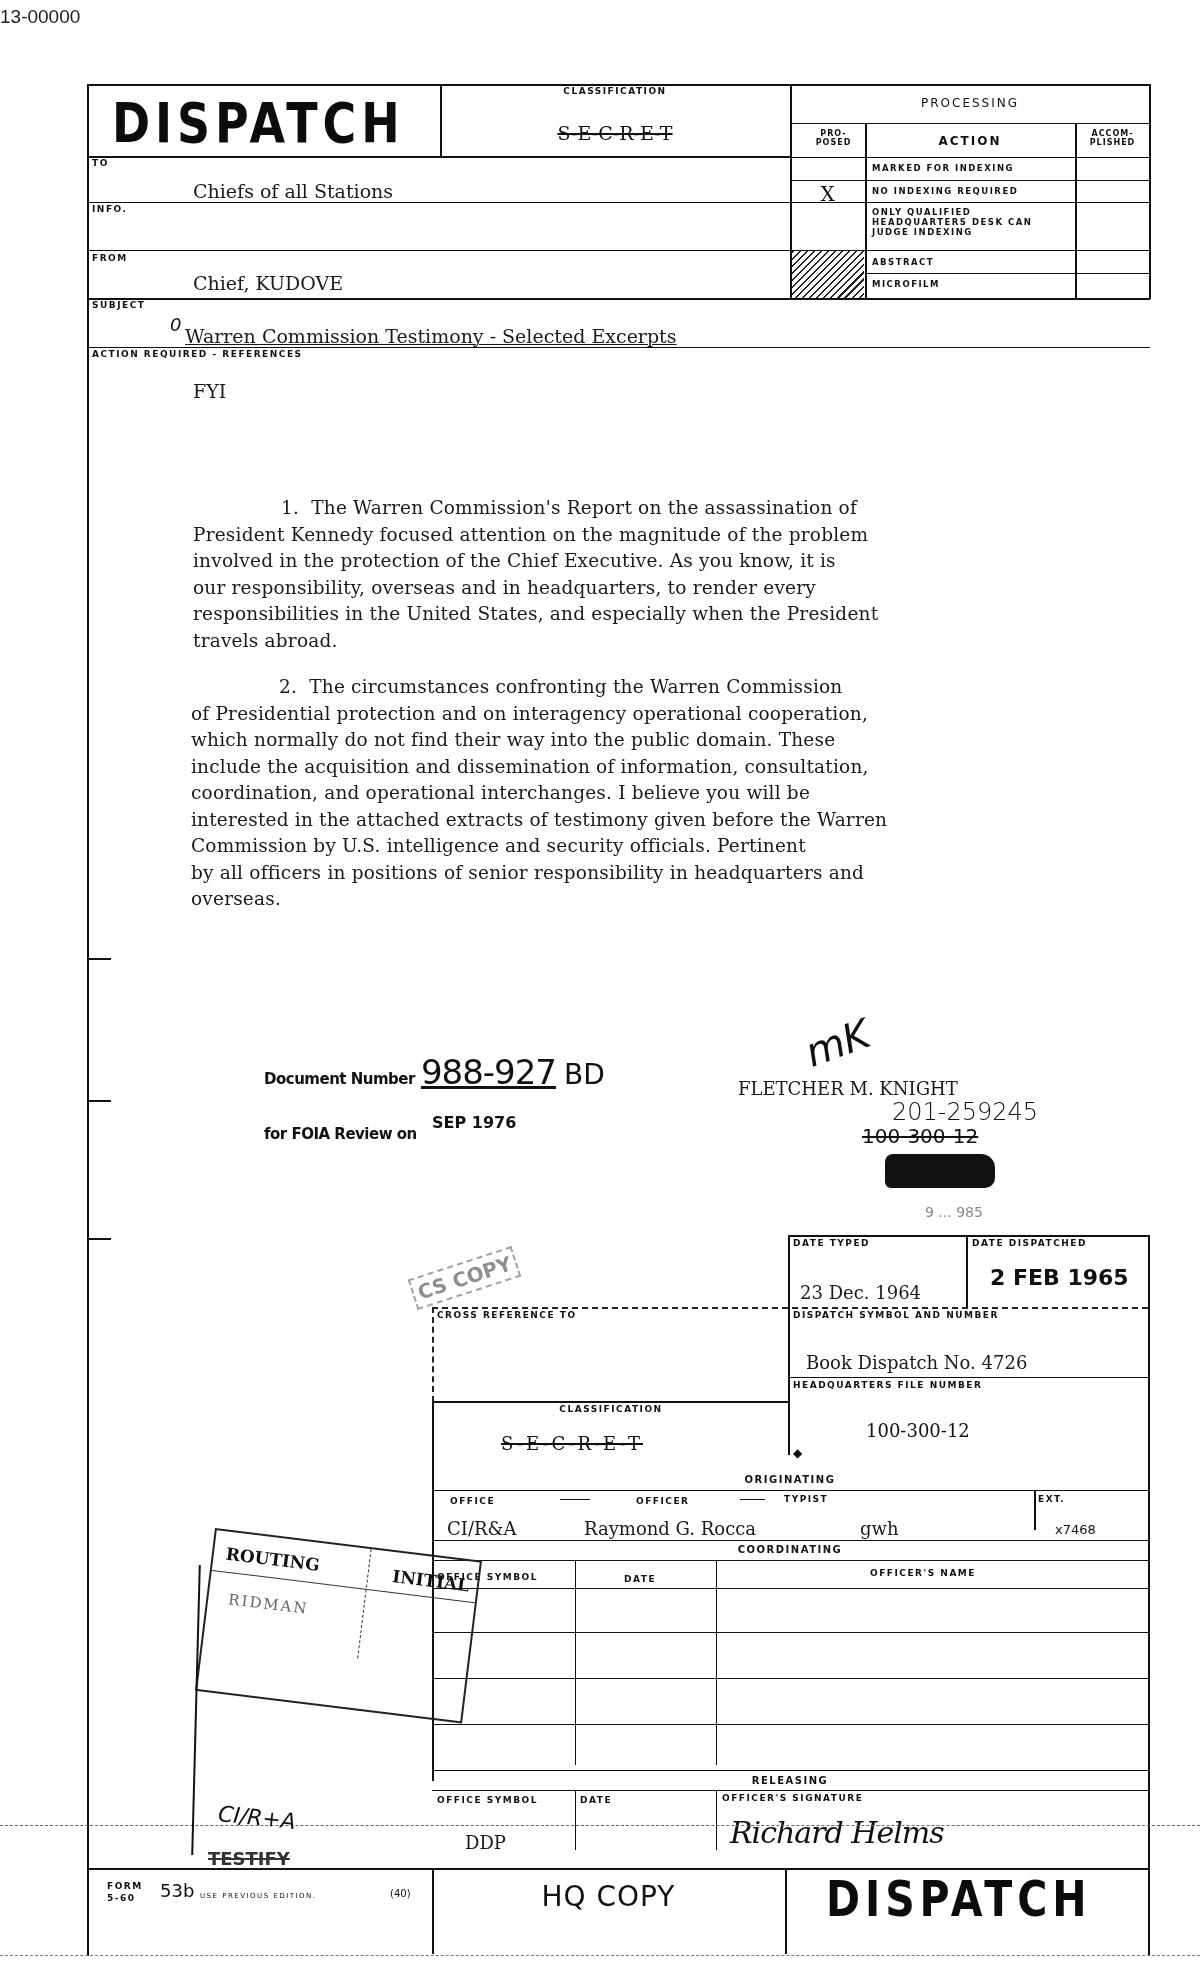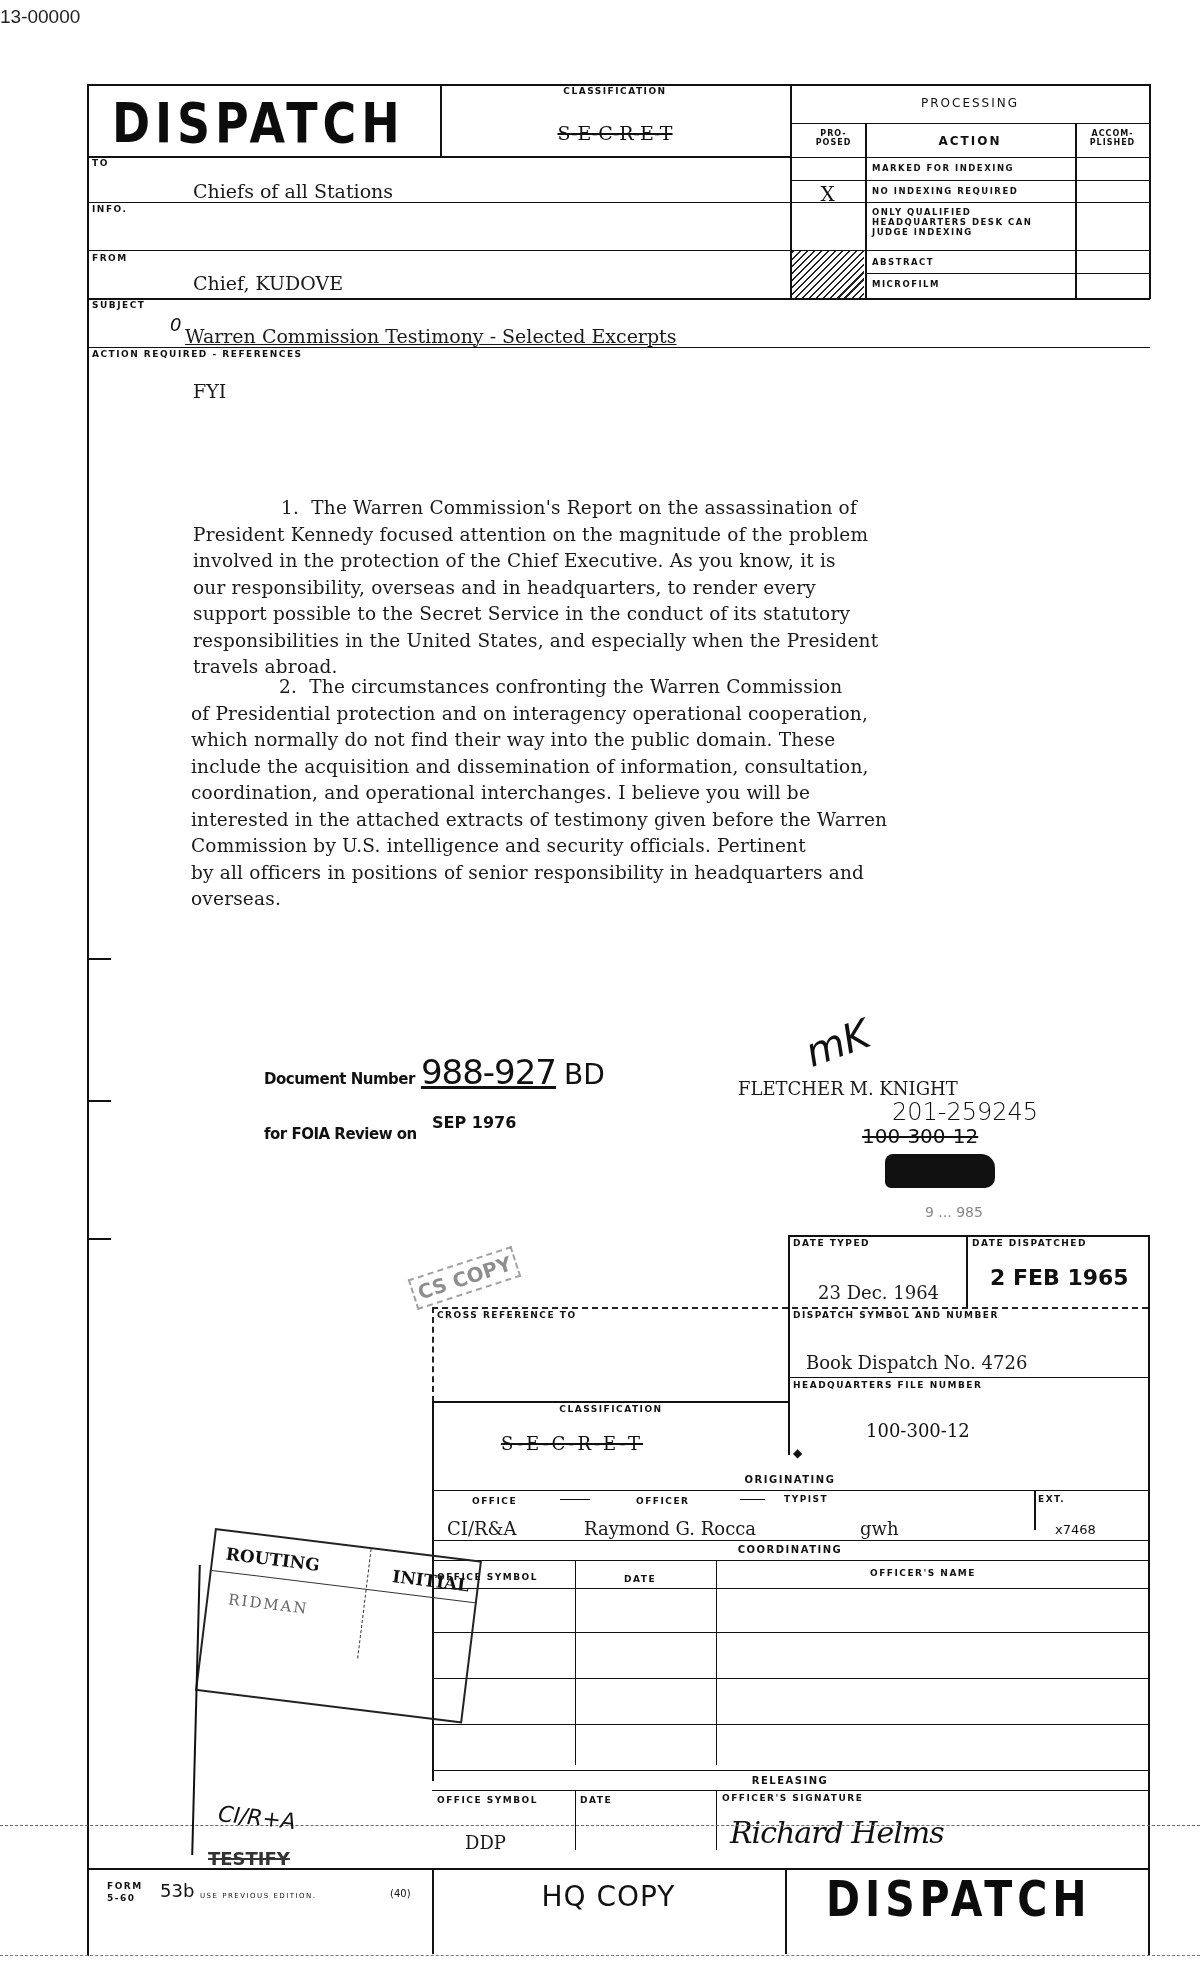--- a/index.html
+++ b/index.html
@@ -75,21 +75,20 @@
 <div class="abs tw" style="left:185px;top:325px;text-decoration:underline;text-decoration-thickness:1px;">Warren Commission Testimony - Selected Excerpts</div>
 <div class="hline thin" style="left:87px;top:347px;width:1063px;"></div>
 <div class="abs lbl" style="left:92px;top:349px;">ACTION REQUIRED - REFERENCES</div>
 <div class="abs tw" style="left:193px;top:380px;">FYI</div>
 
 <div class="abs body-text" style="left:193px;top:461px;width:880px;margin-top:34px;">
   <div><span style="display:inline-block;width:88px;"></span><span>1.</span>&nbsp;&nbsp;<span>The Warren Commission's Report on the assassination of</span></div>
   <div>President Kennedy focused attention on the magnitude of the problem</div>
   <div>involved in the protection of the Chief Executive.  As you know, it is</div>
   <div>our responsibility, overseas and in headquarters, to render every</div>
-  <div>support possible to the Secret Service in the conduct of its statutory</div>
   <div>responsibilities in the United States, and especially when the President</div>
   <div>travels abroad.</div>
 </div>
 
 <div class="abs body-text" style="left:191px;top:674px;width:880px;">
   <div><span style="display:inline-block;width:88px;"></span><span>2.</span>&nbsp;&nbsp;<span>The circumstances confronting the Warren Commission</span></div>
   <div>of Presidential protection and on interagency operational cooperation,</div>
   <div>which normally do not find their way into the public domain.  These</div>
   <div>include the acquisition and dissemination of information, consultation,</div>
   <div>coordination, and operational interchanges.  I believe you will be</div>
@@ -117,21 +116,21 @@
 <div class="abs hand strike" style="left:862px;top:1124px;font-size:20px;">100-300-12</div>
 <div class="abs" style="left:885px;top:1154px;width:110px;height:34px;background:#111;border-radius:8px 14px 10px 6px;"></div>
 <div class="abs" style="left:925px;top:1204px;font-size:14px;color:#888;font-family:'DejaVu Sans',sans-serif;">9 ... 985</div>
 
 <div class="hline" style="left:788px;top:1235px;width:362px;"></div>
 <div class="vline" style="left:1148px;top:1235px;height:530px;"></div>
 <div class="vline" style="left:788px;top:1235px;height:220px;"></div>
 <div class="vline" style="left:966px;top:1235px;height:72px;"></div>
 
 <div class="abs lbl" style="left:793px;top:1238px;">DATE TYPED</div>
-<div class="abs tw" style="left:800px;top:1282px;font-size:18px;margin-left:18px;">23 Dec. 1964</div>
+<div class="abs tw" style="left:800px;top:1282px;font-size:18px;">23 Dec. 1964</div>
 <div class="abs lbl" style="left:972px;top:1238px;">DATE DISPATCHED</div>
 <div class="abs hand" style="left:990px;top:1265px;font-size:22px;font-weight:bold;">2 FEB 1965</div>
 
 <div class="abs" style="left:410px;top:1262px;font-family:'DejaVu Sans',sans-serif;font-weight:bold;font-size:20px;color:#333;opacity:0.55;transform:rotate(-18deg);border:2px dashed #555;padding:2px 4px;">CS COPY</div>
 
 <div class="hline dash" style="left:432px;top:1307px;width:716px;"></div>
 <div class="vline vdash" style="left:432px;top:1307px;height:95px;"></div>
 <div class="abs lbl" style="left:437px;top:1310px;">CROSS REFERENCE TO</div>
 <div class="abs lbl" style="left:793px;top:1310px;">DISPATCH SYMBOL AND NUMBER</div>
 <div class="abs tw" style="left:806px;top:1352px;font-size:18px;">Book Dispatch No. 4726</div>
@@ -140,21 +139,21 @@
 <div class="abs" style="left:866px;top:1420px;font-family:'DejaVu Serif',serif;font-size:18px;">100-300-12</div>
 
 <div class="hline" style="left:432px;top:1401px;width:358px;"></div>
 <div class="vline" style="left:432px;top:1401px;height:380px;"></div>
 <div class="abs lbl center" style="left:432px;top:1404px;width:358px;">CLASSIFICATION</div>
 <div class="abs center strike" style="left:432px;top:1433px;width:280px;font-family:'DejaVu Serif',serif;font-size:18px;letter-spacing:3px;">S-E-C-R-E-T</div>
 <div class="abs" style="left:793px;top:1446px;font-size:12px;">◆</div>
 
 <div class="abs lbl center" style="left:432px;top:1474px;width:716px;font-size:10px;">ORIGINATING</div>
 <div class="hline thin" style="left:432px;top:1490px;width:716px;"></div>
-<div class="abs lbl" style="left:472px;top:1496px;">OFFICE</div>
+<div class="abs lbl" style="left:450px;top:1496px;">OFFICE</div>
 <div class="abs" style="left:560px;top:1499px;width:30px;border-top:1.5px solid #111;"></div>
 <div class="abs lbl" style="left:636px;top:1496px;">OFFICER</div>
 <div class="abs" style="left:740px;top:1499px;width:25px;border-top:1.5px solid #111;"></div>
 <div class="abs lbl" style="left:784px;top:1494px;">TYPIST</div>
 <div class="vline" style="left:1034px;top:1490px;height:40px;"></div>
 <div class="abs lbl" style="left:1038px;top:1494px;">EXT.</div>
 <div class="abs tw" style="left:447px;top:1518px;font-size:18px;">CI/R&amp;A</div>
 <div class="abs tw" style="left:584px;top:1518px;font-size:18px;">Raymond G. Rocca</div>
 <div class="abs tw" style="left:860px;top:1518px;font-size:18px;">gwh</div>
 <div class="abs hand" style="left:1055px;top:1522px;font-size:13px;">x7468</div>

